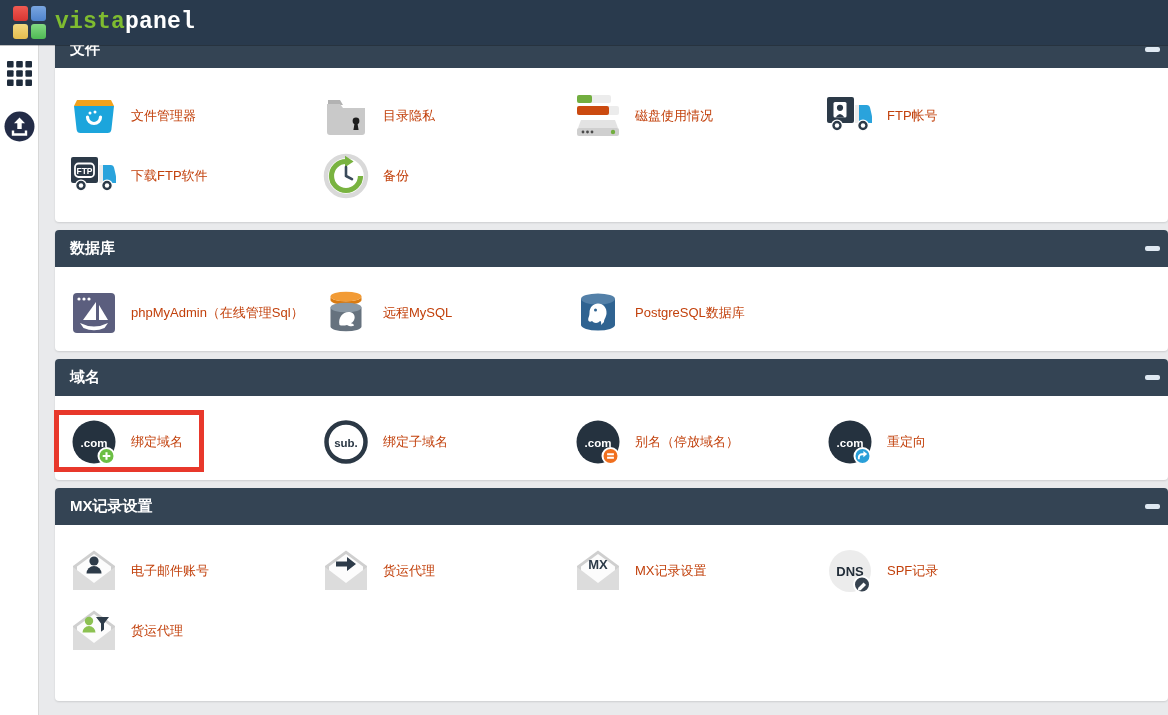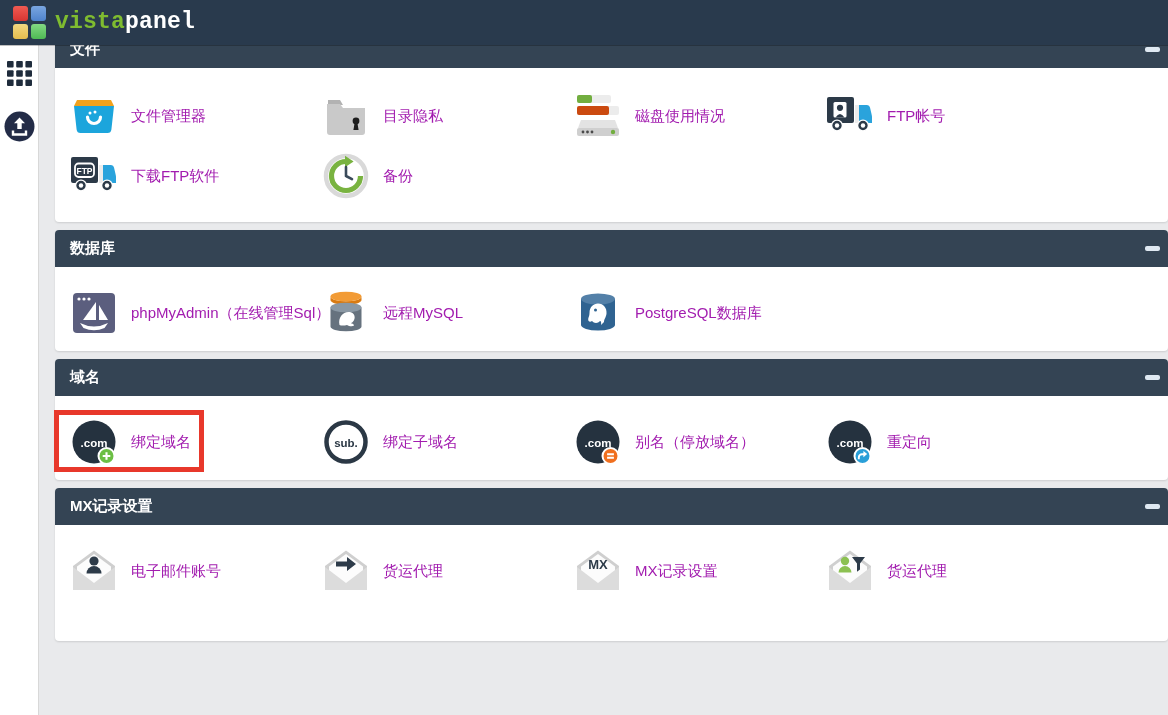--- a/index.html
+++ b/index.html
@@ -54,21 +54,21 @@
   .card-body{padding:16px 0 8px 15px;}
   .card.first .card-body{padding:18px 0 16px 15px;}
   .card.last .card-body{padding:16px 0 40px 15px;}
   .grid{
     display:grid;grid-template-columns:repeat(4,252px);grid-auto-rows:60px;
     align-items:center;
   }
   .item{display:flex;align-items:center;gap:13px;position:relative;height:60px;}
   .item .icon{width:48px;height:48px;flex:0 0 48px;display:block;}
   .item .label{
-    color:#a21caf;font-size:15px;text-decoration:none;cursor:pointer;white-space:nowrap;
+    color:#c2410c;font-size:13px;text-decoration:none;cursor:pointer;white-space:nowrap;
   }
   .highlight-box{
     position:absolute;left:-16px;top:-2px;width:150px;height:62px;
     border:5px solid #e8382b;box-sizing:border-box;pointer-events:none;z-index:5;
   }
   svg text{font-family:"Liberation Sans","DejaVu Sans",sans-serif;}
 </style>
 </head>
 <body>
 
@@ -332,20 +332,29 @@
         <div class="item">
           <svg class="icon" viewBox="0 0 48 48">
             <polygon points="3,19 24,3.5 45,19 45,43 3,43" fill="#cfcfcf"></polygon>
             <polygon points="7,19.5 24,7 41,19.5 41,28 24,38 7,28" fill="#fcfcfc"></polygon>
             <text x="24" y="22" font-size="13" font-weight="bold" fill="#2d3b49" text-anchor="middle">MX</text>
             <polygon points="3,20 24,36 45,20 45,43 3,43" fill="#dcdcdc"></polygon>
           </svg>
           <a class="label">MX记录设置</a>
         </div>
 
+        <div class="item">
+          <svg class="icon" viewBox="0 0 48 48">
+            <circle cx="24" cy="24" r="21" fill="#ececec"></circle>
+            <text x="24" y="28.5" font-size="13" font-weight="bold" fill="#232e3a" text-anchor="middle">DNS</text>
+            <circle cx="36" cy="37.5" r="8" fill="#36424f" stroke="#ffffff" stroke-width="2"></circle>
+            <path d="M32.3,40.8 l5.3,-5.3 l2.4,2.4 l-5.3,5.3 l-3,0.6 z" fill="#ffffff"></path>
+          </svg>
+          <a class="label">SPF记录</a>
+        </div>
 
         <div class="item">
           <svg class="icon" viewBox="0 0 48 48">
             <polygon points="3,19 24,3.5 45,19 45,43 3,43" fill="#cfcfcf"></polygon>
             <polygon points="7,19.5 24,7 41,19.5 41,28 24,38 7,28" fill="#fcfcfc"></polygon>
             <circle cx="19" cy="14" r="4.2" fill="#8cc152"></circle>
             <path d="M12.5,25.5 a6.5,6.5 0 0 1 13,0 z" fill="#8cc152"></path>
             <path d="M26,10 h13 l-5,6.5 v6 l-3,2.2 v-8.2 z" fill="#2d3b49"></path>
             <polygon points="3,20 24,36 45,20 45,43 3,43" fill="#dcdcdc"></polygon>
           </svg>

